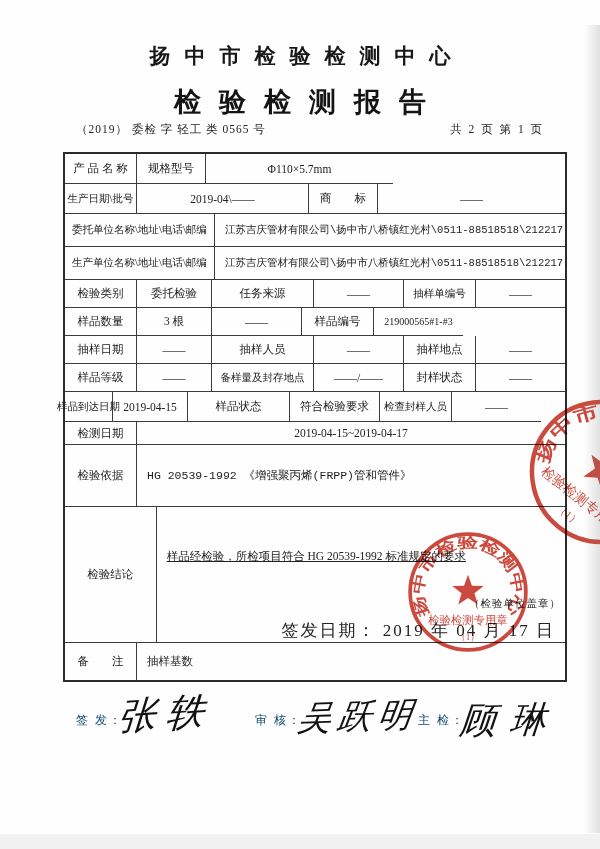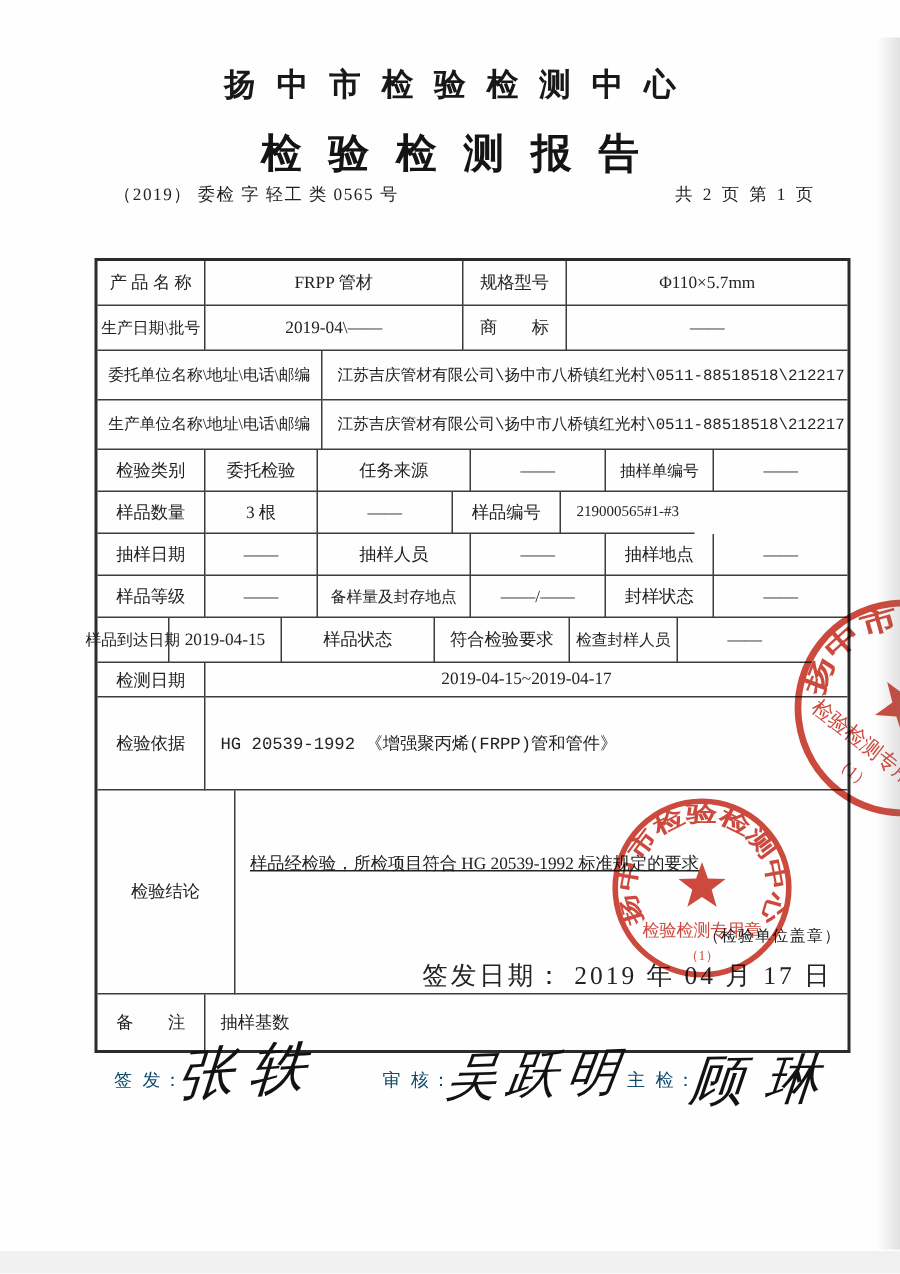--- a/index.html
+++ b/index.html
@@ -36,21 +36,20 @@
   }
 
   
   .report-table {
     position: absolute; left: 63px; top: 152px;
     width: 504px; height: 530px;
     border: 2px solid #2b2b2b;
     box-sizing: border-box;
     display: flex; flex-direction: column;
     background: transparent;
-    margin-top: 20px;
   }
   .trow { display: flex; flex: 0 0 auto; }
   .tcell {
     box-sizing: border-box;
     border-right: 1px solid #3c3c3c;
     border-bottom: 1px solid #3c3c3c;
     display: flex; align-items: center; justify-content: center;
     font-size: 11.5px; white-space: nowrap;
     color: #222;
   }
@@ -107,21 +106,20 @@
 
 <div class="org-title">扬中市检验检测中心</div>
 <div class="doc-title">检验检测报告</div>
 <div class="report-no">（2019） 委检 字 轻工 类 0565 号</div>
 <div class="page-info">共 2 页 第 1 页</div>
 
 <div class="report-table">
 
   <div class="trow" style="height:30px">
     <div class="tcell" style="width:72px">产 品 名 称</div>
-    <div class="tcell" style="width:172px">FRPP 管材</div>
     <div class="tcell" style="width:69px">规格型号</div>
     <div class="tcell" style="width:187px">Φ110×5.7mm</div>
   </div>
 
   <div class="trow" style="height:30px">
     <div class="tcell" style="width:72px;font-size:10.5px">生产日期\批号</div>
     <div class="tcell" style="width:172px">2019-04\——</div>
     <div class="tcell" style="width:69px">商　　标</div>
     <div class="tcell" style="width:187px">——</div>
   </div>

